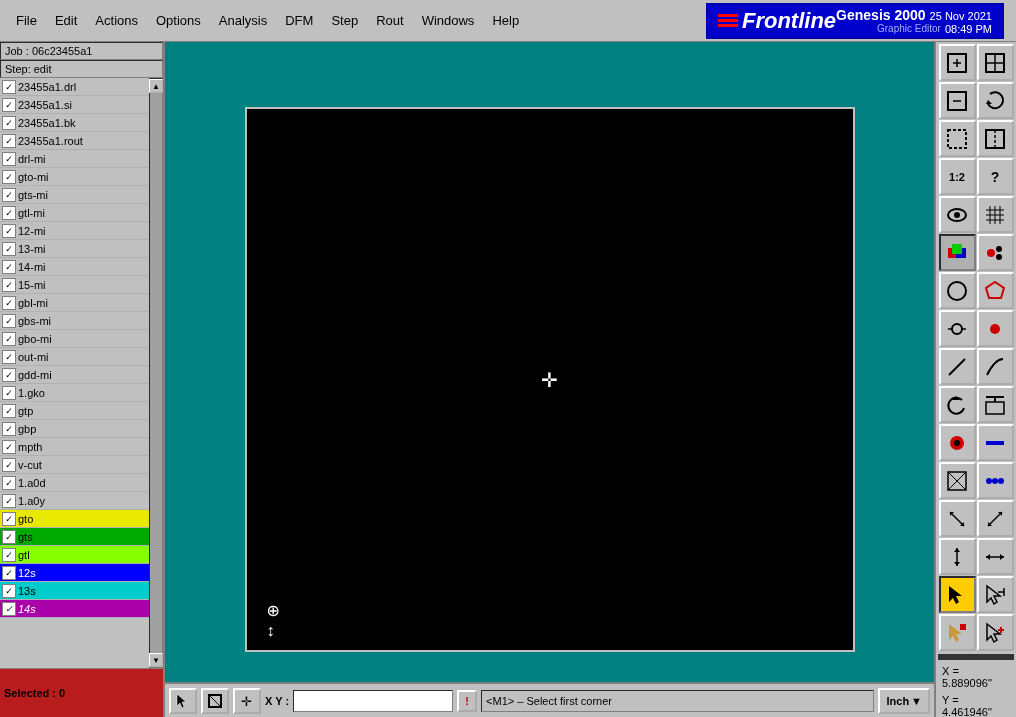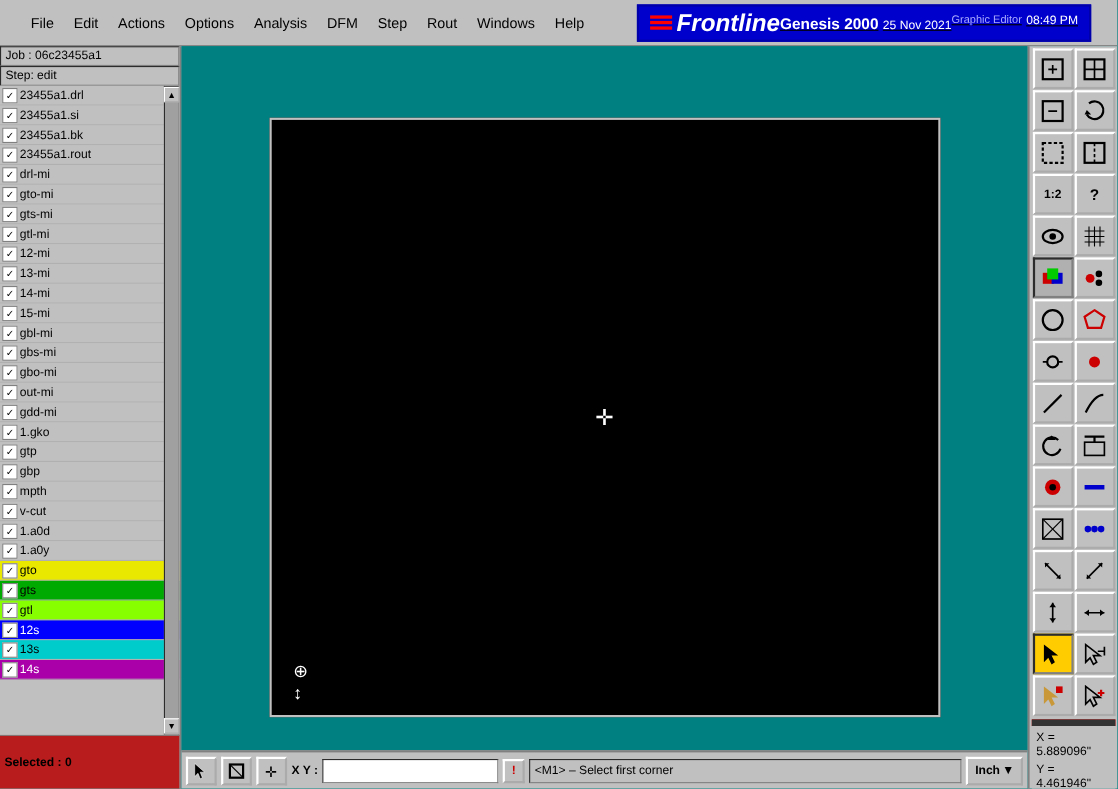--- a/index.html
+++ b/index.html
@@ -5,21 +5,21 @@
     * { margin: 0; padding: 0; box-sizing: border-box; }
     body { width: 1016px; height: 717px; background: #008080; font-family: 'Arial', sans-serif; font-size: 12px; overflow: hidden; }
 
     
     #menubar {
       display: flex;
       align-items: center;
       background: #c0c0c0;
       border-bottom: 1px solid #808080;
       height: 42px;
-      padding: 0 20px;
+      padding: 0 8px;
       justify-content: space-between;
     }
     .menu-left { display: flex; align-items: center; gap: 2px; }
     .menu-item {
       padding: 4px 8px;
       cursor: pointer;
       font-size: 13px;
       color: #000;
       background: #c0c0c0;
     }
@@ -144,21 +144,21 @@
       width: 12px;
       text-align: center;
     }
 
     
     .layer-yellow { background: #e8e800 !important; }
     .layer-green { background: #00aa00 !important; }
     .layer-lime { background: #88ff00 !important; }
     .layer-blue { background: #0000ff !important; color: white !important; }
     .layer-cyan { background: #00cccc !important; justify-content: space-between; }
-    .layer-purple { background: #aa00aa !important; color: white !important; }
+    .layer-purple { background: #aa00aa !important; color: white !important; font-style: italic; }
 
     
     .status-bar {
       background: #b91c1c;
       padding: 18px 4px;
       font-size: 11px;
       font-weight: bold;
       color: #000;
       border-top: 1px solid #808080;
     }
@@ -360,21 +360,21 @@
   <div class="logo-area">
     <div style="display:flex; align-items:center; justify-content:space-between; width:100%;">
       <div class="logo-frontline">
         <div class="logo-stripes">
           <div class="logo-stripe"></div>
           <div class="logo-stripe"></div>
           <div class="logo-stripe"></div>
         </div>
         <span class="logo-text-frontline">Frontline</span>
       </div>
-      <div style="display:flex; flex-direction:row; align-items:flex-start;text-decoration:underline;">
+      <div style="display:flex; flex-direction:column; align-items:flex-end;">
         <div style="display:flex; gap:4px; align-items:baseline;">
           <span class="logo-genesis">Genesis 2000</span>
           <span class="logo-date">25 Nov 2021</span>
         </div>
         <div style="display:flex; gap:4px;">
           <span class="logo-graphic">Graphic Editor</span>
           <span class="logo-date">08:49 PM</span>
         </div>
       </div>
     </div>

